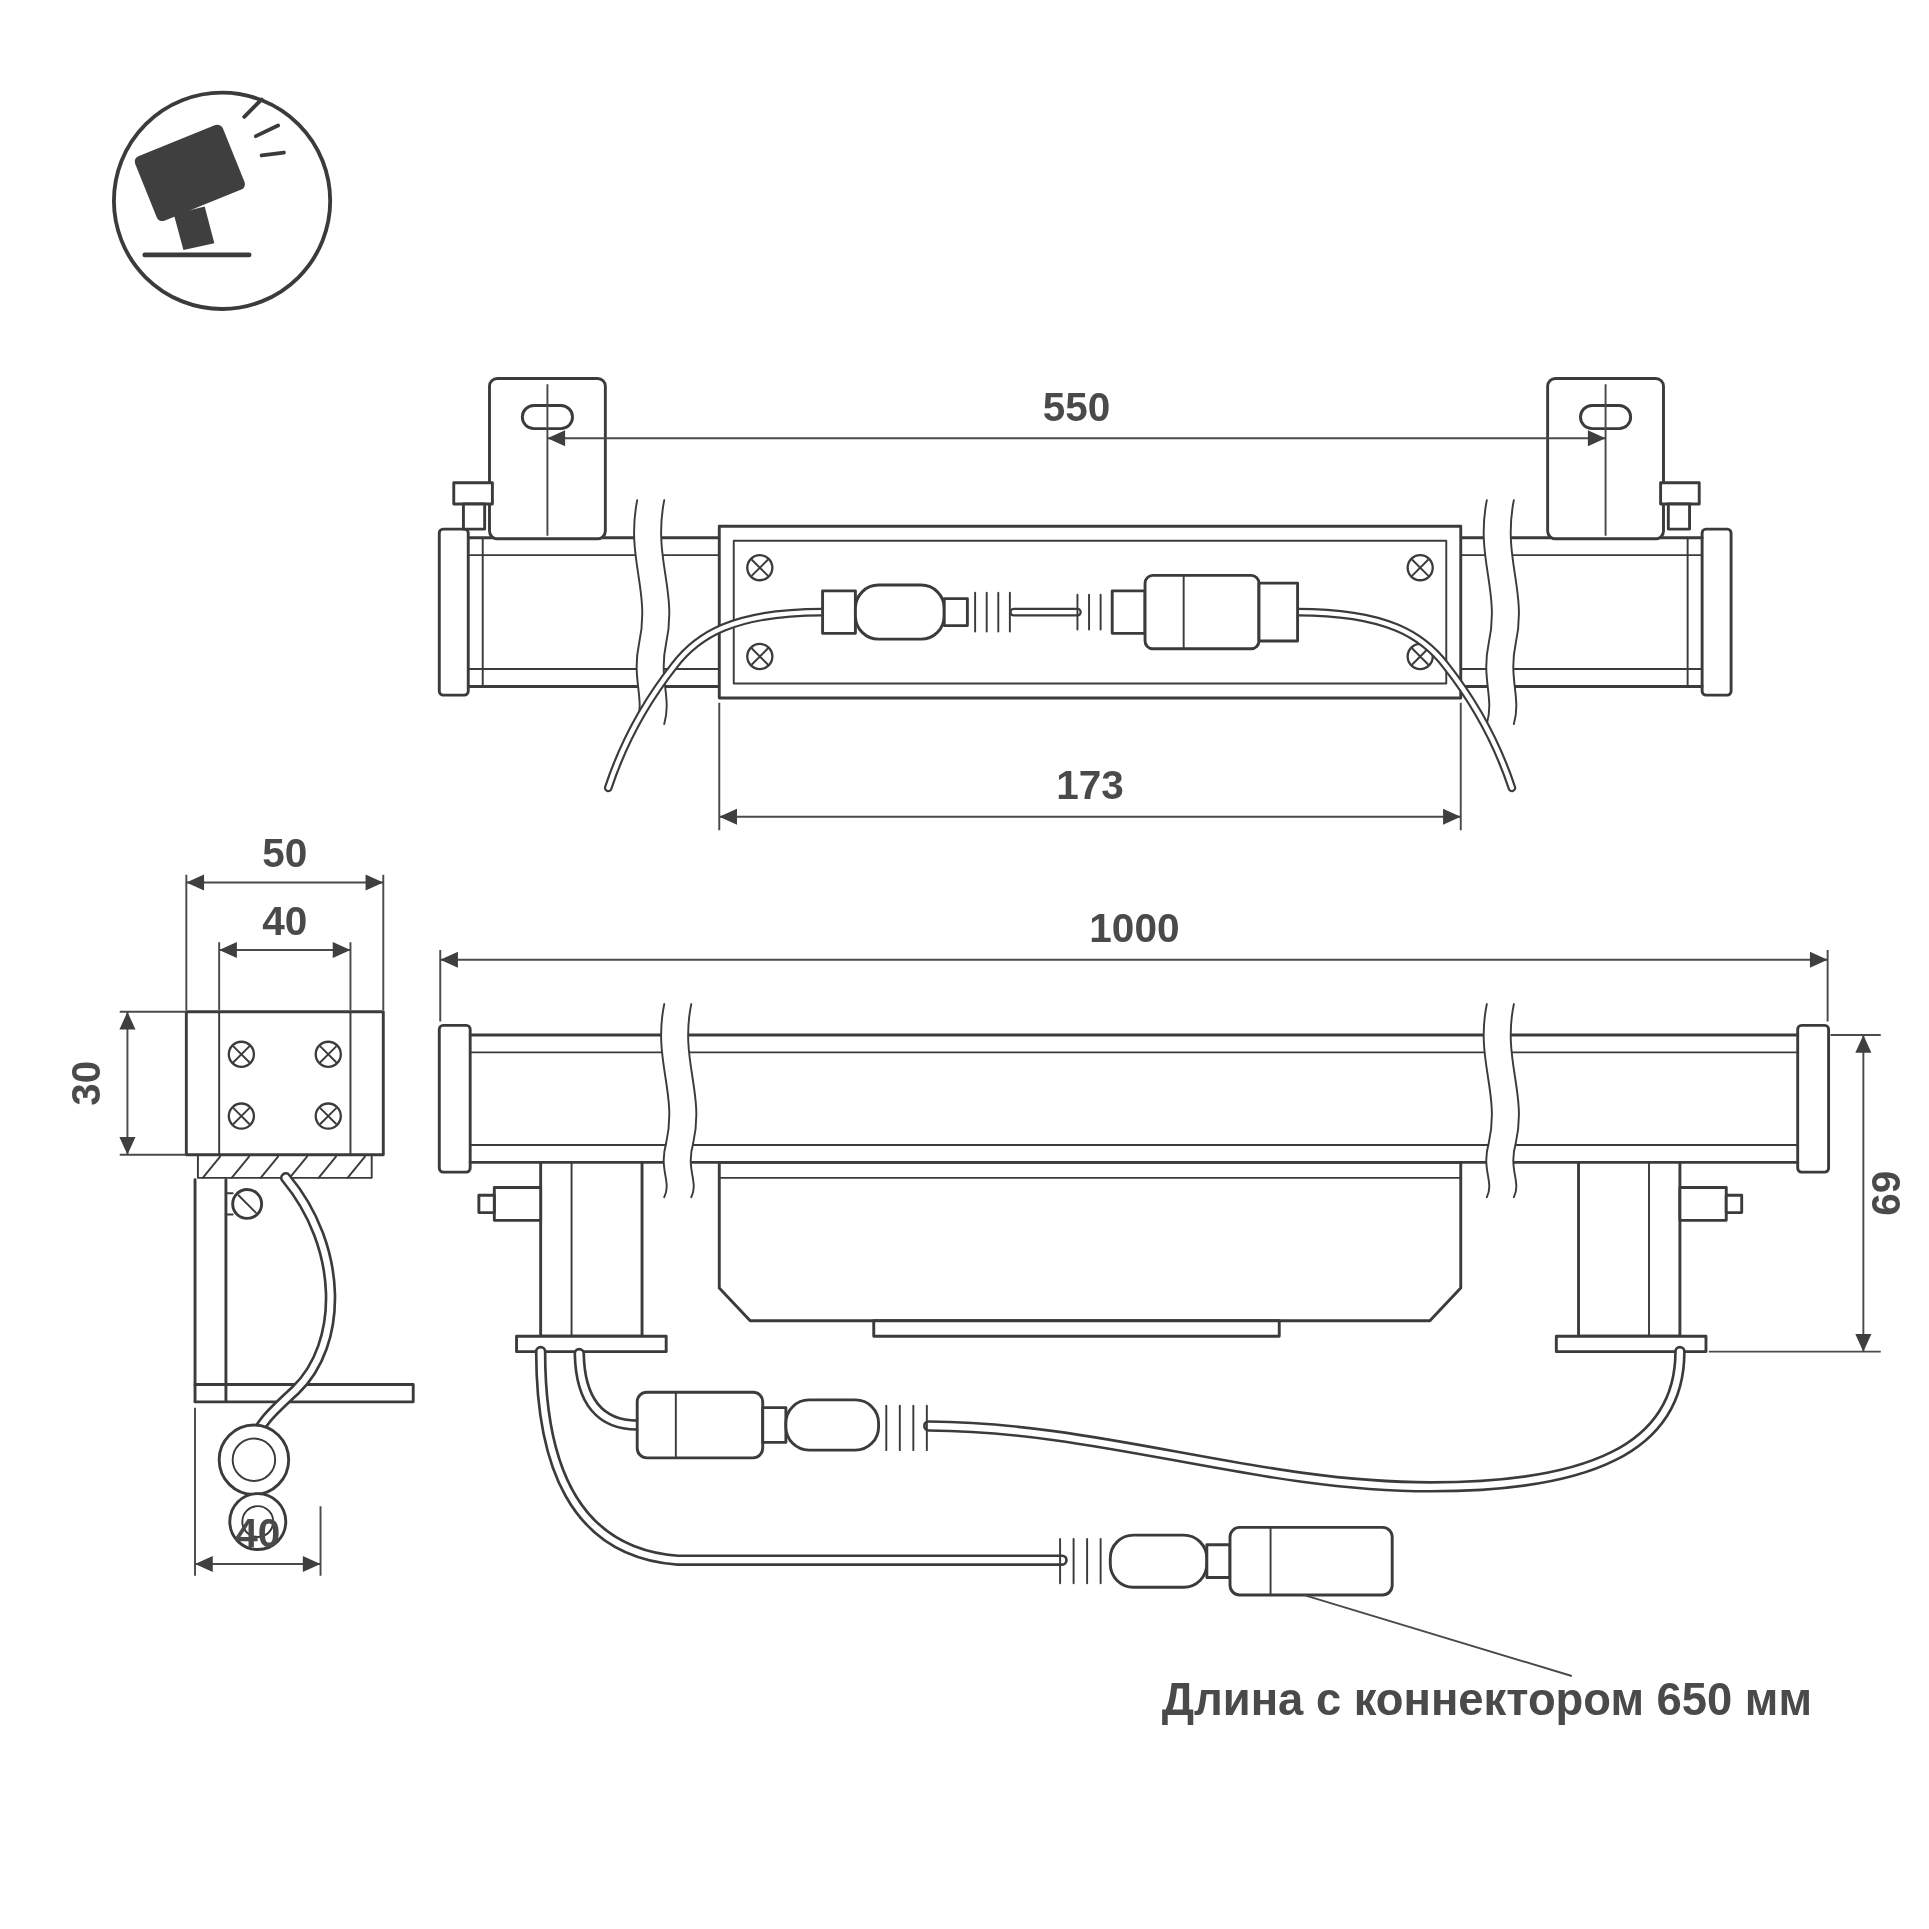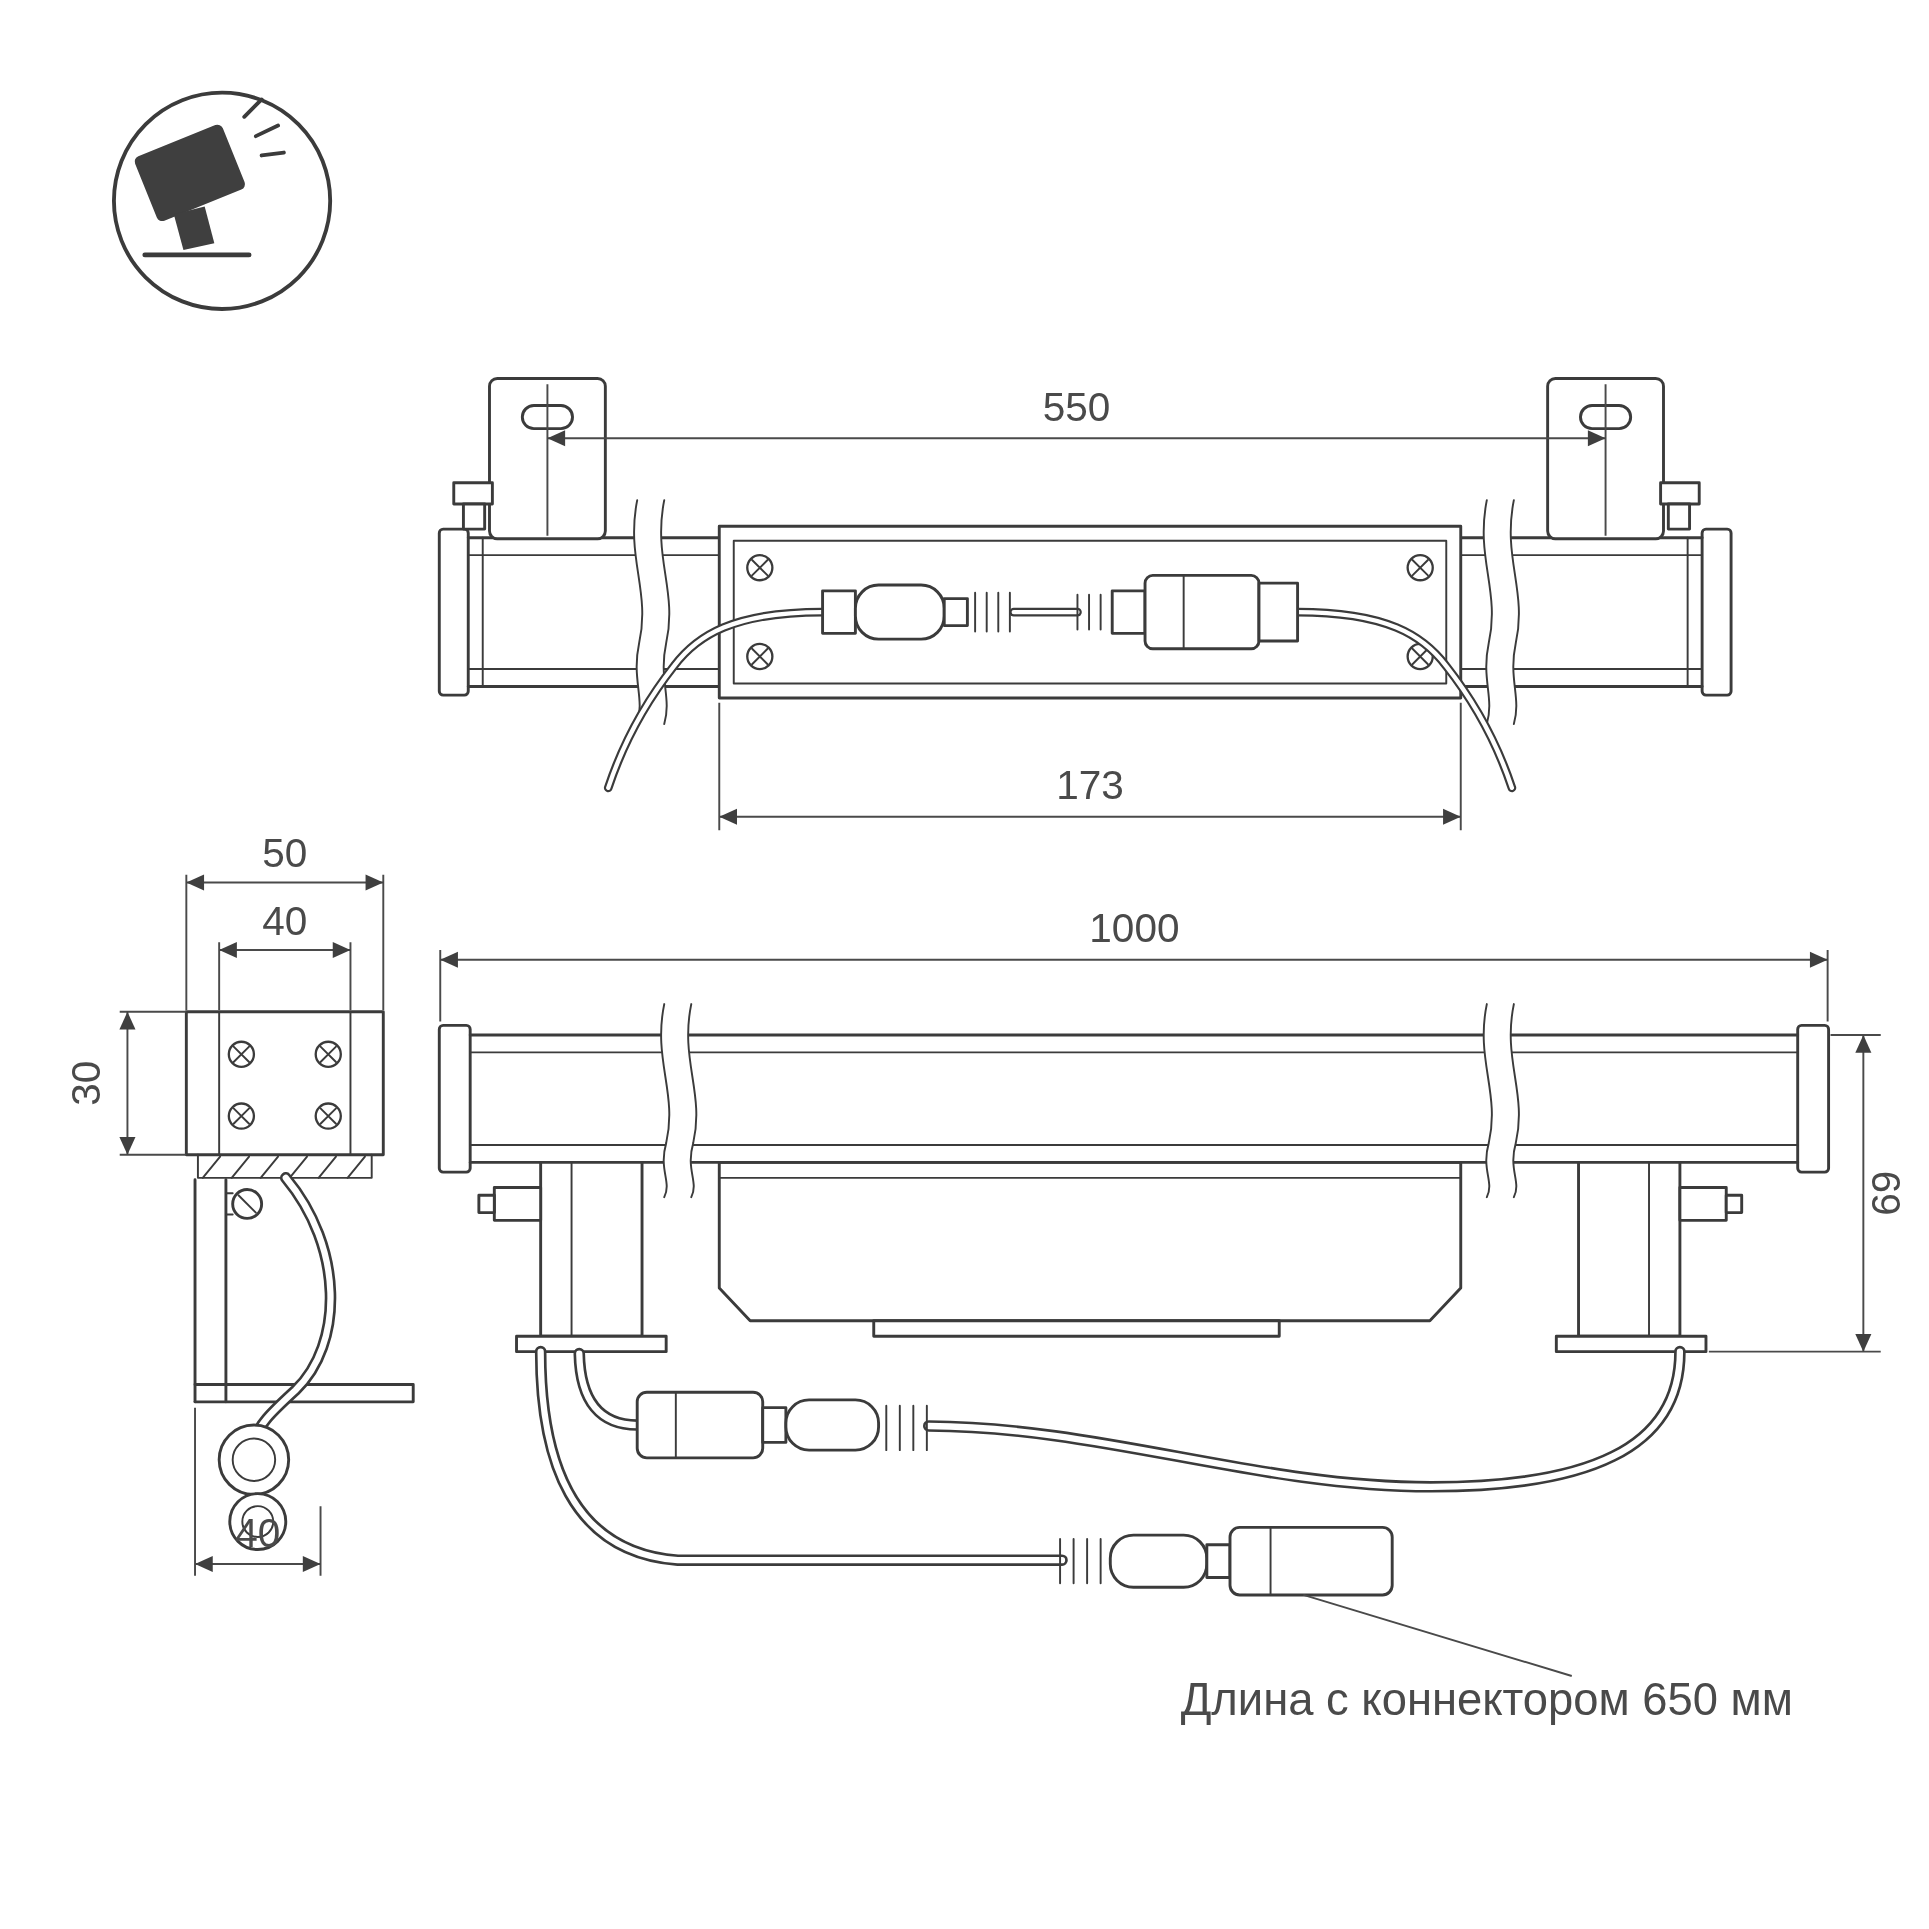--- a/index.html
+++ b/index.html
@@ -1,16 +1,16 @@
 <!DOCTYPE html>
 <html><head>
 <meta charset="utf-8">
 <style>
   html,body{margin:0;padding:0;background:#ffffff;}
-  .stage{width:1929px;height:1929px;background:#ffffff;position:relative;overflow:hidden;}
+  .stage{width:1929px;height:1929px;background:#ffffff;position:relative;overflow:hidden;font-weight:bold;}
   svg{display:block;}
   .ln  {fill:none;stroke:#3b3b3b;stroke-width:3;stroke-linecap:round;stroke-linejoin:round;}
   .ln2 {fill:none;stroke:#3b3b3b;stroke-width:2;stroke-linecap:round;stroke-linejoin:round;}
   .lnw {fill:#ffffff;stroke:#3b3b3b;stroke-width:3;stroke-linejoin:round;}
   .wfill{fill:#ffffff;stroke:none;}
   .dark{fill:#3f3f3f;stroke:none;}
   .dim {fill:none;stroke:#4a4a4a;stroke-width:2;}
   .dimtxt{font-family:"Liberation Sans",sans-serif;font-size:42px;fill:#4a4a4a;}
   .note-txt{font-family:"Liberation Sans",sans-serif;font-size:47px;fill:#4a4a4a;}
   .cbl-c{stroke:#3b3b3b;stroke-width:12;fill:none;stroke-linecap:round;}

